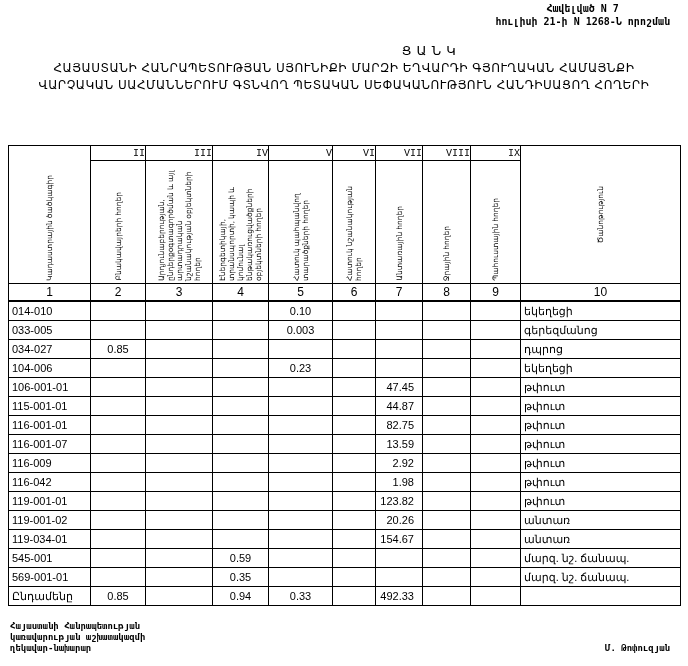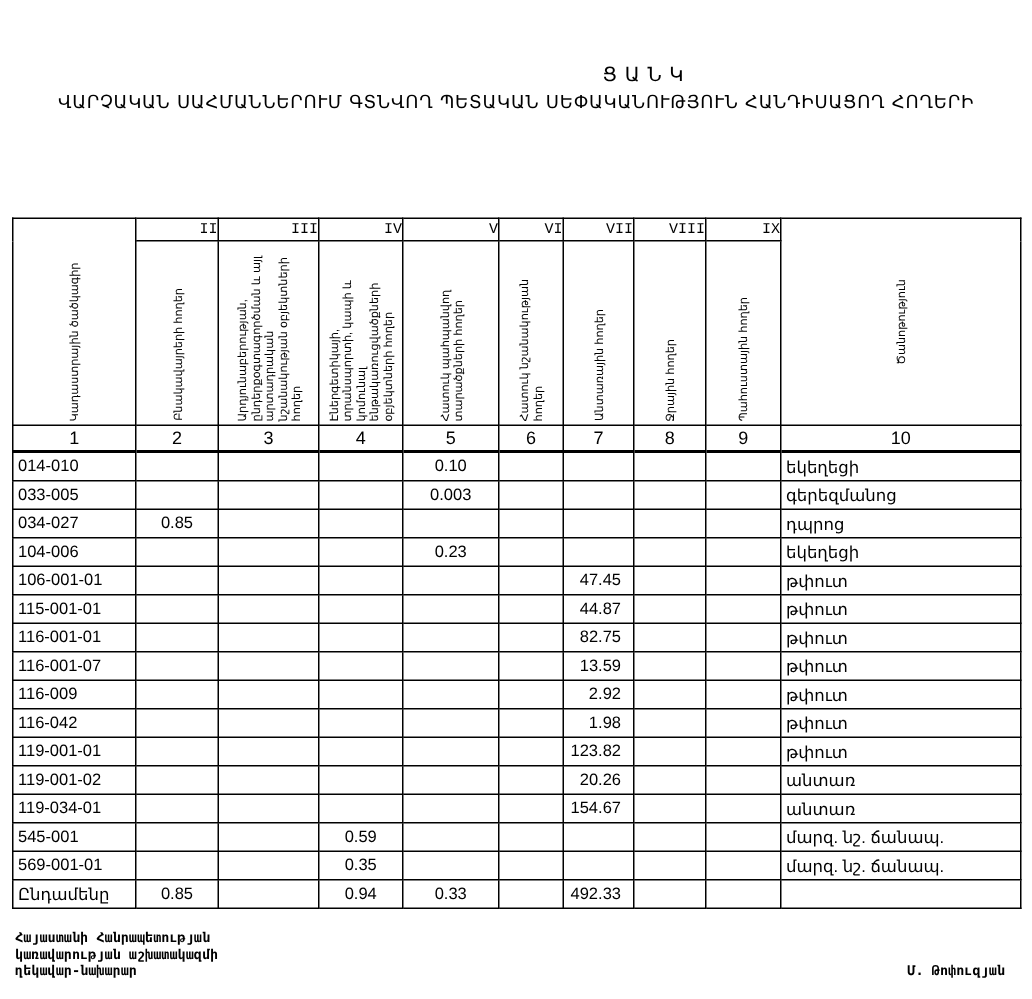--- a/index.html
+++ b/index.html
@@ -25,24 +25,27 @@
   table.main td.hdr.vmid { vertical-align:middle; }
   .sig-left { position:absolute; left:10px; top:621px; font-family:"DejaVu Sans Mono", monospace;
               font-size:9px; font-weight:bold; line-height:11px; }
   .sig-right { position:absolute; right:18px; top:643px; font-family:"DejaVu Sans Mono", monospace;
                font-size:9px; font-weight:bold;margin-left:41px; }
 </style>
 </head>
 <body>
 
 <div class="annex">
+  <div>Հավելված N 7</div>
+  <div>հուլիսի 21-ի N 1268-Ն որոշման</div>
 </div>
 
 <div class="title-wrap">
   <div class="t1">Ց Ա Ն Կ</div>
+  <div class="t2">ՀԱՅԱՍՏԱՆԻ ՀԱՆՐԱՊԵՏՈՒԹՅԱՆ ՍՅՈՒՆԻՔԻ ՄԱՐԶԻ ԵՂՎԱՐԴԻ ԳՅՈՒՂԱԿԱՆ ՀԱՄԱՅՆՔԻ</div>
   <div class="t2">ՎԱՐՉԱԿԱՆ ՍԱՀՄԱՆՆԵՐՈՒՄ  ԳՏՆՎՈՂ  ՊԵՏԱԿԱՆ ՍԵՓԱԿԱՆՈՒԹՅՈՒՆ  ՀԱՆԴԻՍԱՑՈՂ ՀՈՂԵՐԻ</div>
 </div>
 
 <table class="main">
   <colgroup>
     <col style="width:82px">
       <col style="width:55px">
       <col style="width:67px">
       <col style="width:56px">
     <col style="width:64px">

